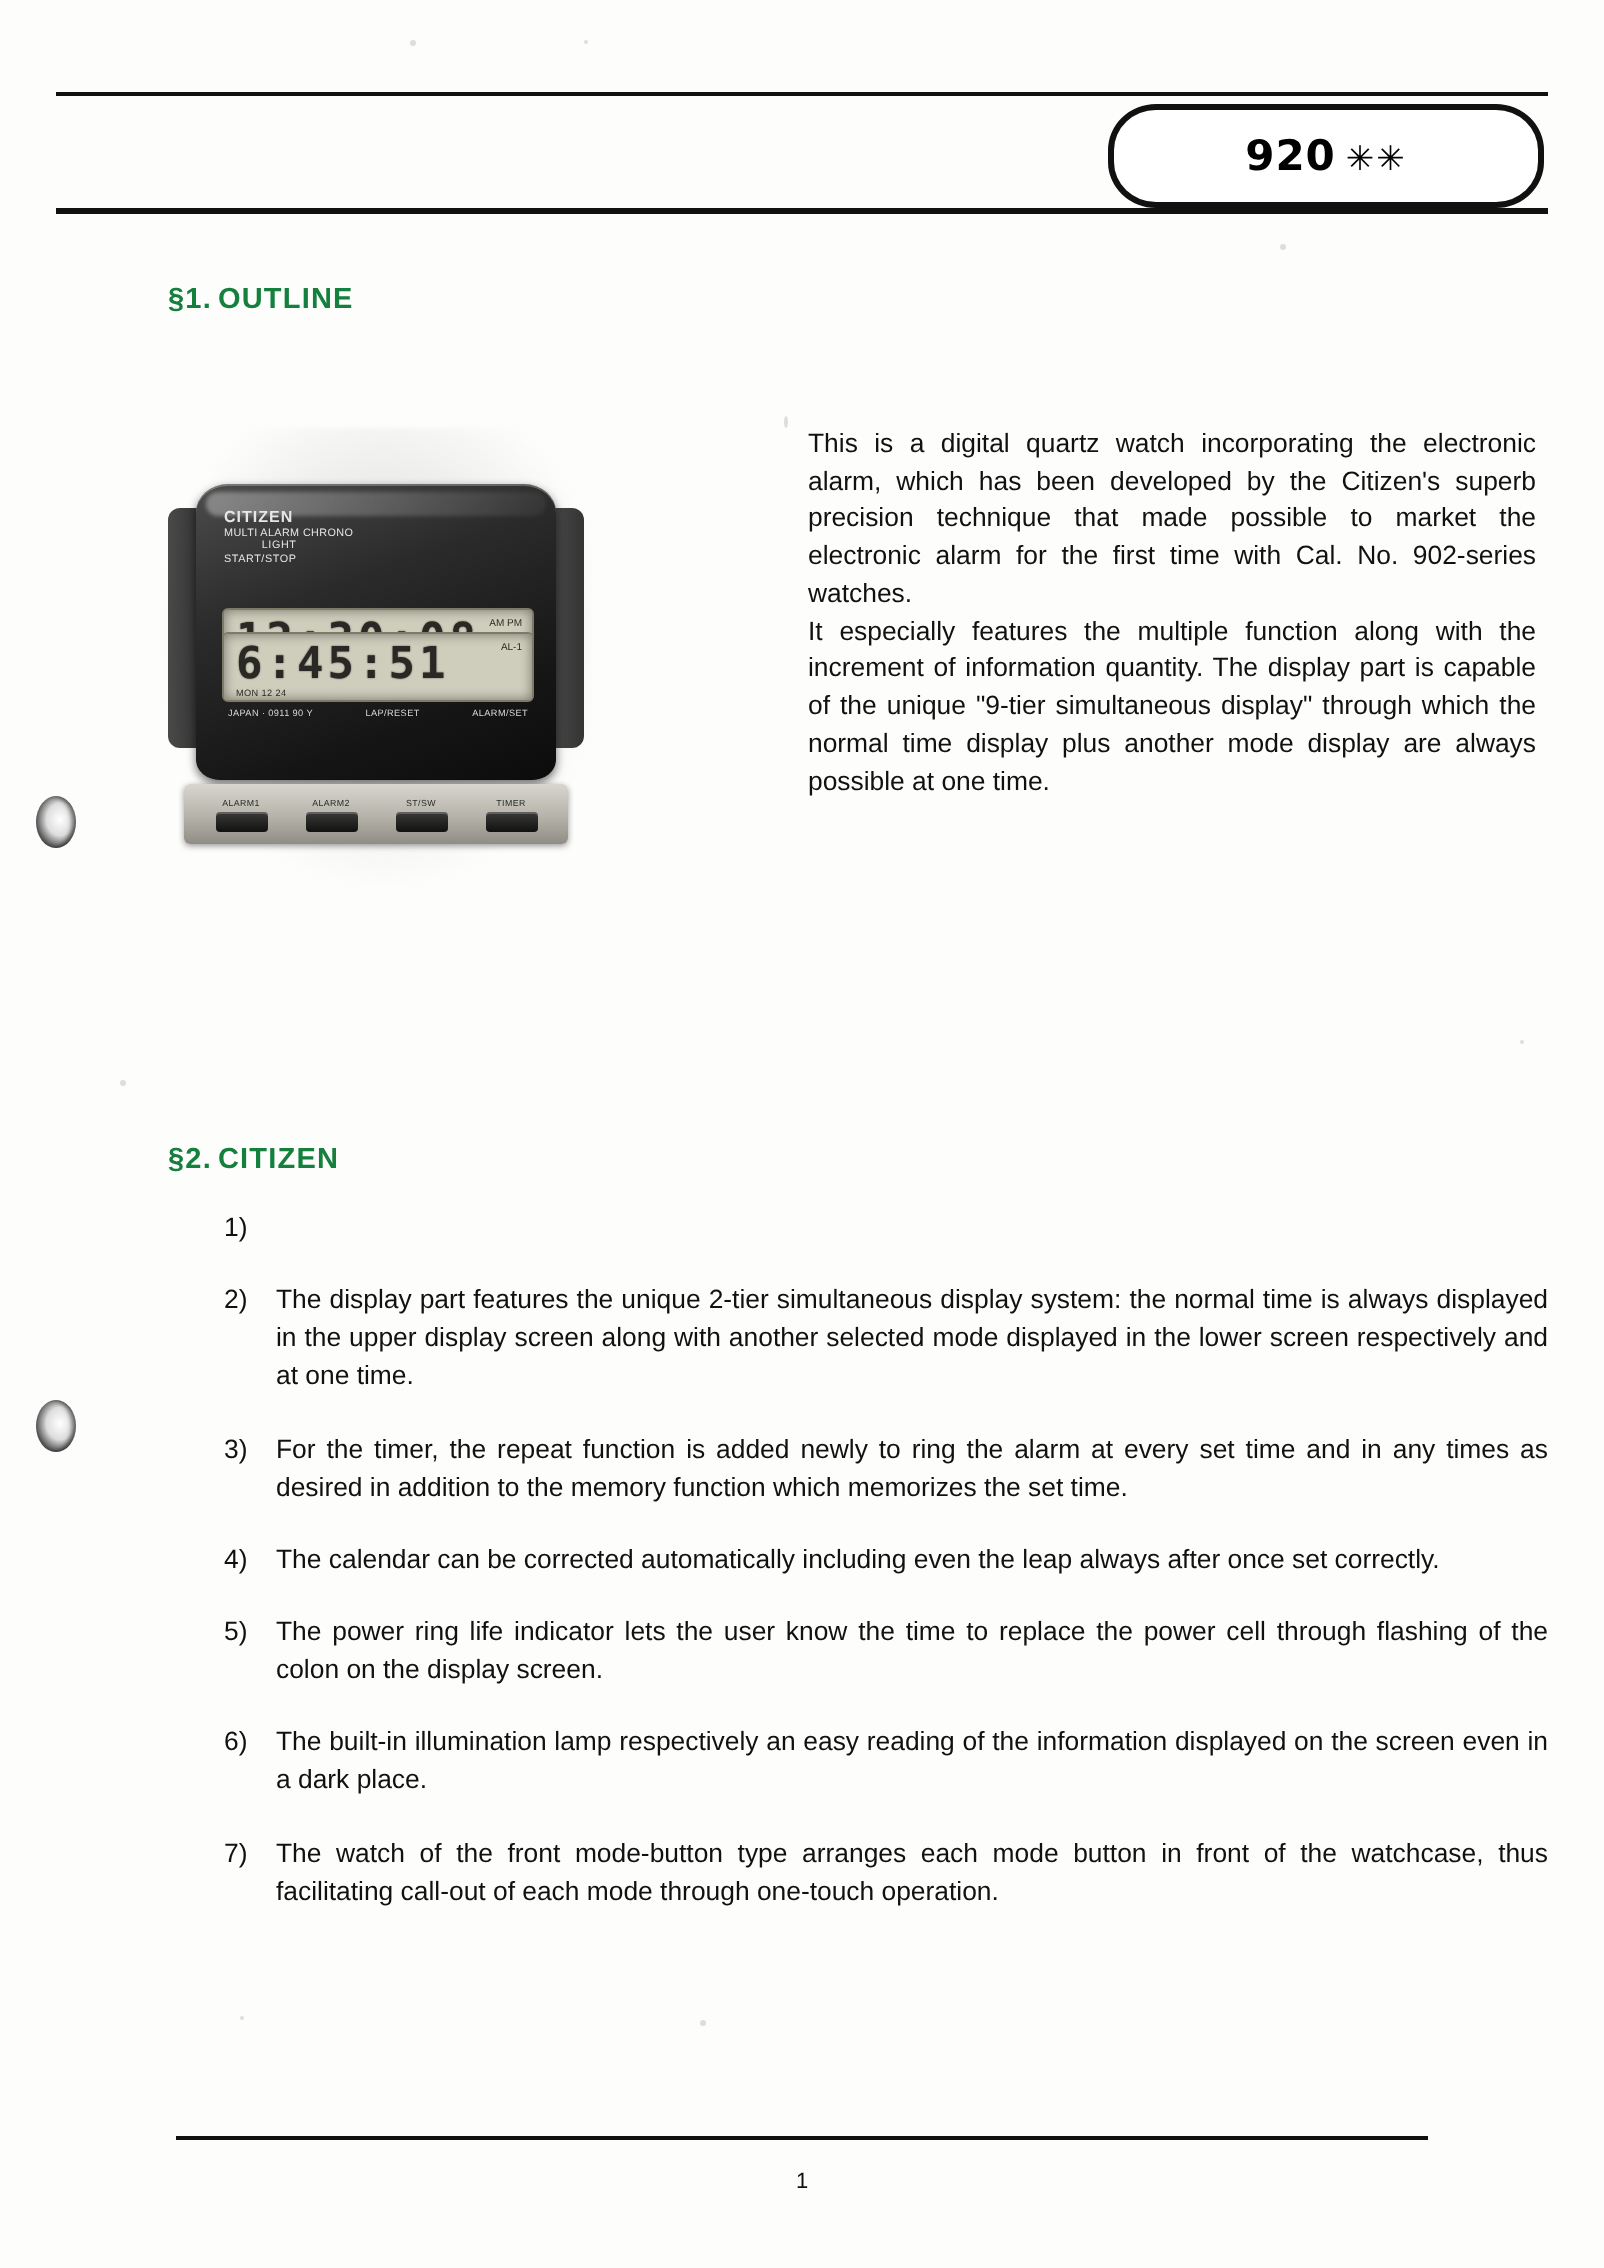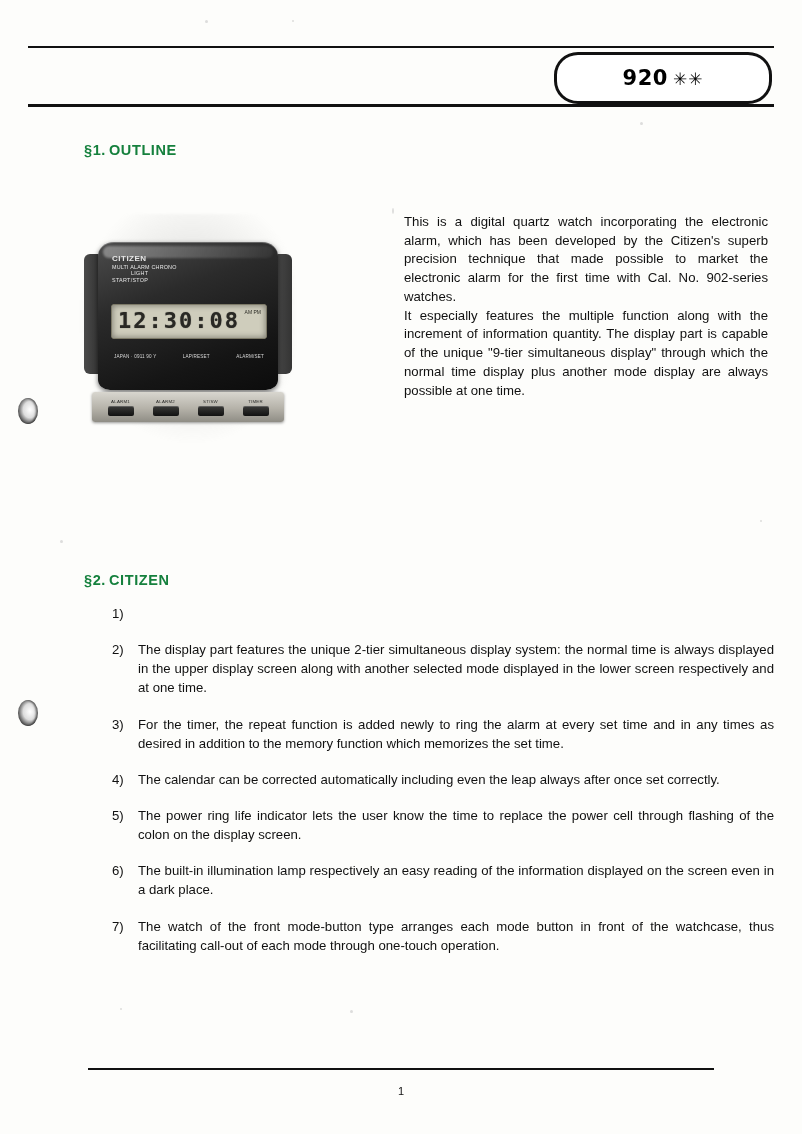--- a/index.html
+++ b/index.html
@@ -328,20 +328,25 @@
         <div class="brand-right">
           <div>LIGHT</div>
           <div>START/STOP</div>
         </div>
       </div>
       <div class="lcd upper">
         <div class="digits">12:30:08</div>
         <div class="mini">AM
 PM</div>
       </div>
+      <div class="lcd lower">
+        <div class="digits">6:45:51</div>
+        <div class="mini">AL-1</div>
+        <div class="mini-bottom">MON 12 24</div>
+      </div>
       <div class="watch-footline">
         <span>JAPAN · 0911 90 Y</span>
         <span>LAP/RESET</span>
         <span>ALARM/SET</span>
       </div>
     </div>
     <div class="button-bar">
       <div class="btn-unit">
         <div class="lbl">ALARM1</div>
         <div class="key"></div>

